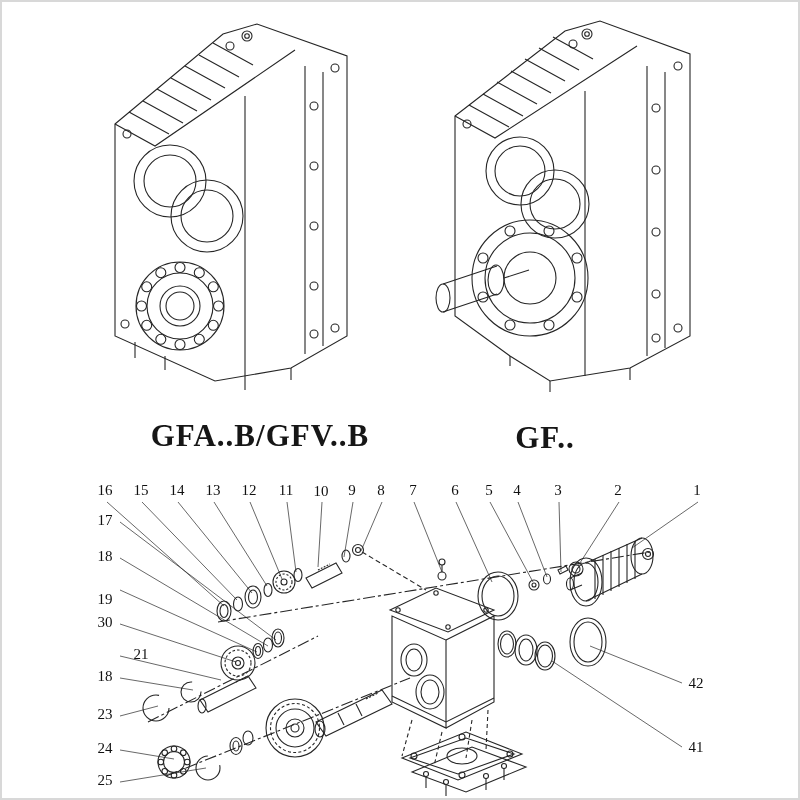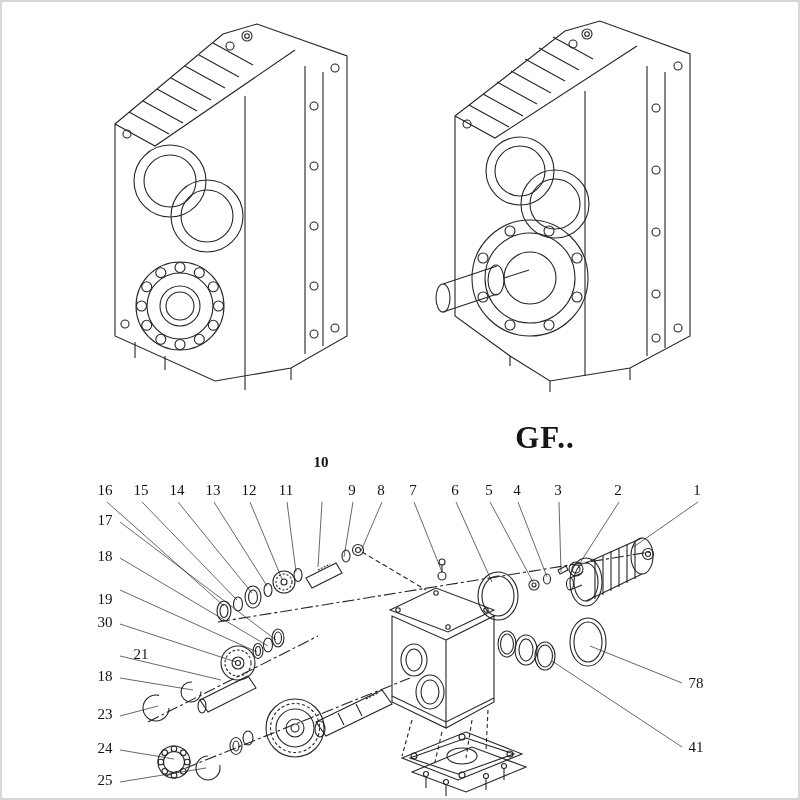--- a/index.html
+++ b/index.html
@@ -95,20 +95,21 @@
       <ellipse cx="71" cy="274" rx="8" ry="15"></ellipse>
       <path d="M79,272 L104,264"></path>
       <circle cx="42" cy="118" r="4"></circle>
         <circle cx="253" cy="60" r="4"></circle>
         <circle cx="253" cy="322" r="4"></circle>
         <circle cx="148" cy="38" r="4"></circle>
       <path d="M125,375 L125,386 M205,362 L205,374 M85,350 L85,360"></path>
     </g>
   </svg>
 
+  <div class="caption" style="left:130px;top:418px;width:260px;">GFA..B/GFV..B</div>
   <div class="caption" style="left:455px;top:420px;width:180px;">GF..</div>
 
   <svg class="draw" style="left:90px;top:470px;" width="630" height="330" viewBox="0 0 630 330">
 
     <g stroke="#4a4a4a" stroke-width="0.6" stroke-dasharray="12,3,3,3" fill="none">
       <path d="M128,152 L560,82"></path>
       <path d="M58,252 L228,166"></path>
       <path d="M76,306 L320,208"></path>
       <path d="M272,82 L336,120" stroke-dasharray="5,3"></path>
     </g>
@@ -282,36 +283,36 @@
         <circle cx="414" cy="296" r="2.5"></circle>
     </g>
   </svg>
 
   <div class="co" style="left:105px;top:481px;">16</div>
   <div class="co" style="left:141px;top:481px;">15</div>
   <div class="co" style="left:177px;top:481px;">14</div>
   <div class="co" style="left:213px;top:481px;">13</div>
   <div class="co" style="left:249px;top:481px;">12</div>
   <div class="co" style="left:286px;top:481px;">11</div>
-  <div class="co" style="left:321px;top:453px;font-weight:bold;">10</div>
+  <div class="co" style="left:321px;top:482px;">10</div>
   <div class="co" style="left:352px;top:481px;">9</div>
   <div class="co" style="left:381px;top:481px;">8</div>
   <div class="co" style="left:413px;top:481px;">7</div>
   <div class="co" style="left:455px;top:481px;">6</div>
   <div class="co" style="left:489px;top:481px;">5</div>
   <div class="co" style="left:517px;top:481px;">4</div>
   <div class="co" style="left:558px;top:481px;">3</div>
   <div class="co" style="left:618px;top:481px;">2</div>
   <div class="co" style="left:697px;top:481px;">1</div>
 
   <div class="co" style="left:105px;top:511px;">17</div>
   <div class="co" style="left:105px;top:547px;text-align:right;">18</div>
   <div class="co" style="left:105px;top:590px;text-align:right;">19</div>
   <div class="co" style="left:105px;top:613px;">30</div>
   <div class="co" style="left:105px;top:645px;margin-left:36px;">21</div>
   <div class="co" style="left:105px;top:667px;">18</div>
   <div class="co" style="left:105px;top:705px;">23</div>
   <div class="co" style="left:105px;top:739px;">24</div>
   <div class="co" style="left:105px;top:771px;">25</div>
 
-  <div class="co" style="left:696px;top:674px;">78</div>
+  <div class="co" style="left:696px;top:674px;">42</div>
   <div class="co" style="left:696px;top:738px;">41</div>
 </div>
 
 </body></html>

